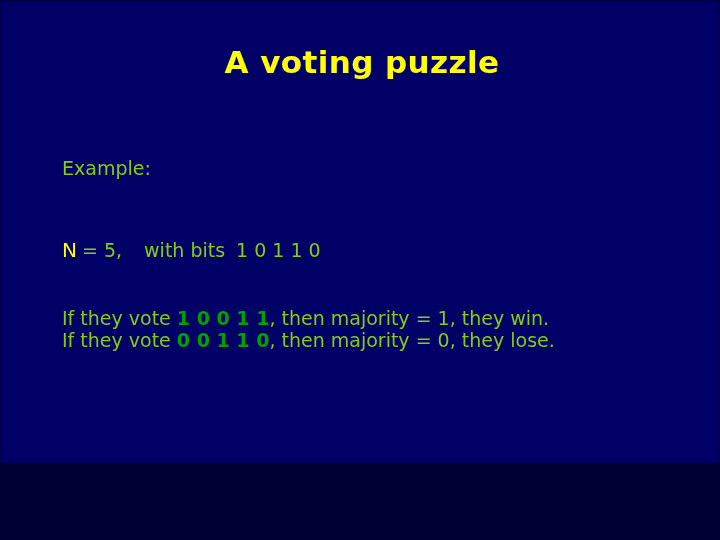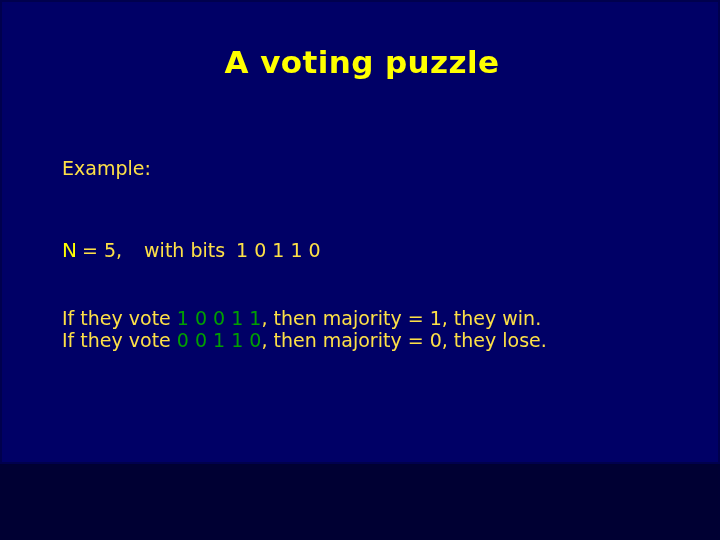--- a/index.html
+++ b/index.html
@@ -63,23 +63,24 @@
   .line-parity    { margin-top: 47px; }
   .line-vote-1    { margin-top: 46px; }
   .line-vote-2    { }
 
   .tok-yellow {
     color: #ffff00;
     font-size: 20px;
   }
   .tok-green {
     color: #00a000;
+    font-weight: bold;
   }
   .tok-white {
-    color: #fde047;
+    color: #84cc16;
   }
   .gap-wide { display: inline-block; width: 22px; }
   .gap-med  { display: inline-block; width: 11px; }
   .gap-sm   { display: inline-block; width: 5px; }
 </style>
 </head>
 <body>
 
 <div class="slide">
 

